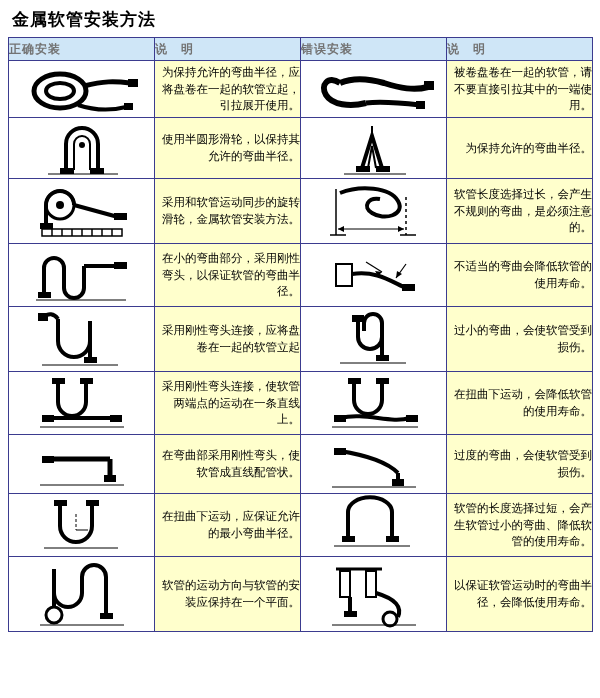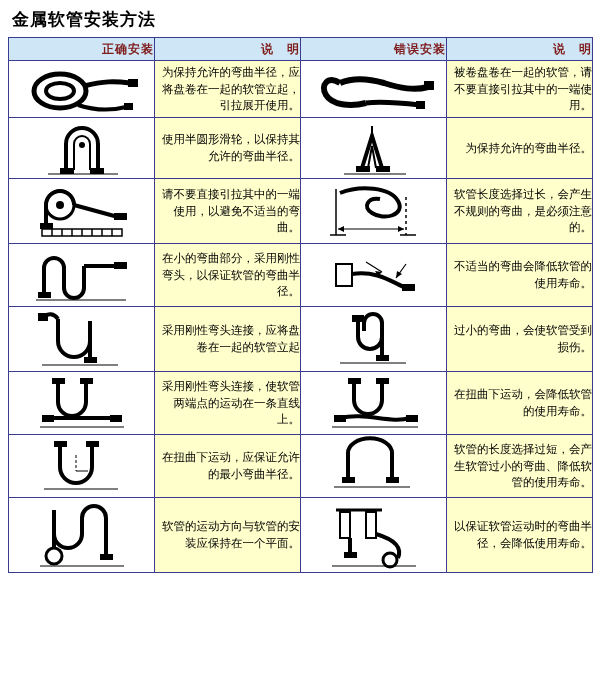--- a/index.html
+++ b/index.html
@@ -29,25 +29,25 @@
     table-layout:fixed;
     border:1px solid #3b3b8f;
   }
   table.main td,table.main th{
     border:1px solid #3b3b8f;
     padding:0;
     vertical-align:middle;
   }
   th.hdr{
     background:#cfe6f7;
-    color:#7f1d1d;
+    color:#737373;
     font-size:12px;
     font-weight:bold;
     height:22px;
-    text-align:right;
+    text-align:left;
     letter-spacing:1px;
   }
   td.fig{
     background:#ffffff;
     text-align:center;
     vertical-align:middle;
     padding:2px 0;
   }
   td.txt{
     background:#ffffcc;
@@ -153,21 +153,21 @@
               <line x1="38" y1="48" x2="38" y2="55"></line>
               <line x1="48" y1="48" x2="48" y2="55"></line>
               <line x1="58" y1="48" x2="58" y2="55"></line>
               <line x1="68" y1="48" x2="68" y2="55"></line>
               <line x1="78" y1="48" x2="78" y2="55"></line>
               <line x1="88" y1="48" x2="88" y2="55"></line>
               <line x1="98" y1="48" x2="98" y2="55"></line>
             </g>
           </svg>
         </td>
-        <td class="txt">请不要直接引拉其中的一端使用，以避免不适当的弯曲。</td>
+        <td class="txt">采用和软管运动同步的旋转滑轮，金属软管安装方法。</td>
         <td class="fig">
           <svg width="136" height="64" viewBox="0 0 136 64">
             <path d="M34 14 C54 6,84 8,92 22 C100 36,78 42,66 34 C56 28,62 18,74 20" fill="none" stroke="#000" stroke-width="4"></path>
             <line x1="30" y1="10" x2="30" y2="56" stroke="#000" stroke-width="1.5"></line>
             <line x1="24" y1="56" x2="40" y2="56" stroke="#000" stroke-width="1.5"></line>
             <line x1="100" y1="18" x2="100" y2="56" stroke="#000" stroke-width="1.5" stroke-dasharray="3,3"></line>
             <line x1="94" y1="56" x2="110" y2="56" stroke="#000" stroke-width="1.5"></line>
             <path d="M32 50 L98 50" stroke="#000" stroke-width="1" marker-start=""></path>
             <path d="M32 50 l6 -3 l0 6 z" fill="#000"></path>
             <path d="M98 50 l-6 -3 l0 6 z" fill="#000"></path>
@@ -245,20 +245,42 @@
             <rect x="70" y="6" width="13" height="6" fill="#000"></rect>
             <path d="M34 46 C60 40,84 52,104 46" stroke="#000" stroke-width="4" fill="none"></path>
             <rect x="28" y="43" width="12" height="7" fill="#000"></rect>
             <rect x="100" y="43" width="12" height="7" fill="#000"></rect>
             <line x1="26" y1="55" x2="112" y2="55" stroke="#000" stroke-width="1"></line>
           </svg>
         </td>
         <td class="txt">在扭曲下运动，会降低软管的使用寿命。</td>
       </tr>
 
+      <tr>
+        <td class="fig">
+          <svg width="136" height="58" viewBox="0 0 136 58">
+            <path d="M34 24 L96 24" stroke="#000" stroke-width="5" fill="none"></path>
+            <path d="M96 24 L96 42" stroke="#000" stroke-width="5" fill="none"></path>
+            <rect x="28" y="21" width="12" height="7" fill="#000"></rect>
+            <rect x="90" y="40" width="12" height="7" fill="#000"></rect>
+            <line x1="26" y1="50" x2="110" y2="50" stroke="#000" stroke-width="1"></line>
+          </svg>
+        </td>
+        <td class="txt">在弯曲部采用刚性弯头，使软管成直线配管状。</td>
+        <td class="fig">
+          <svg width="136" height="58" viewBox="0 0 136 58">
+            <path d="M34 16 C60 20,82 28,92 38" stroke="#000" stroke-width="4" fill="none"></path>
+            <path d="M92 38 L92 46" stroke="#000" stroke-width="4" fill="none"></path>
+            <rect x="28" y="13" width="12" height="7" fill="#000"></rect>
+            <rect x="86" y="44" width="12" height="7" fill="#000"></rect>
+            <line x1="26" y1="52" x2="110" y2="52" stroke="#000" stroke-width="1"></line>
+          </svg>
+        </td>
+        <td class="txt">过度的弯曲，会使软管受到损伤。</td>
+      </tr>
 
       <tr>
         <td class="fig">
           <svg width="136" height="62" viewBox="0 0 136 62">
             <path d="M46 10 L46 32 A16 16 0 0 0 78 32 L78 10" fill="none" stroke="#000" stroke-width="4"></path>
             <rect x="40" y="6" width="13" height="6" fill="#000"></rect>
             <rect x="72" y="6" width="13" height="6" fill="#000"></rect>
             <line x1="62" y1="20" x2="62" y2="36" stroke="#000" stroke-width="1" stroke-dasharray="3,2"></line>
             <path d="M62 36 L74 36" stroke="#000" stroke-width="1"></path>
             <line x1="30" y1="54" x2="104" y2="54" stroke="#000" stroke-width="1"></line>

